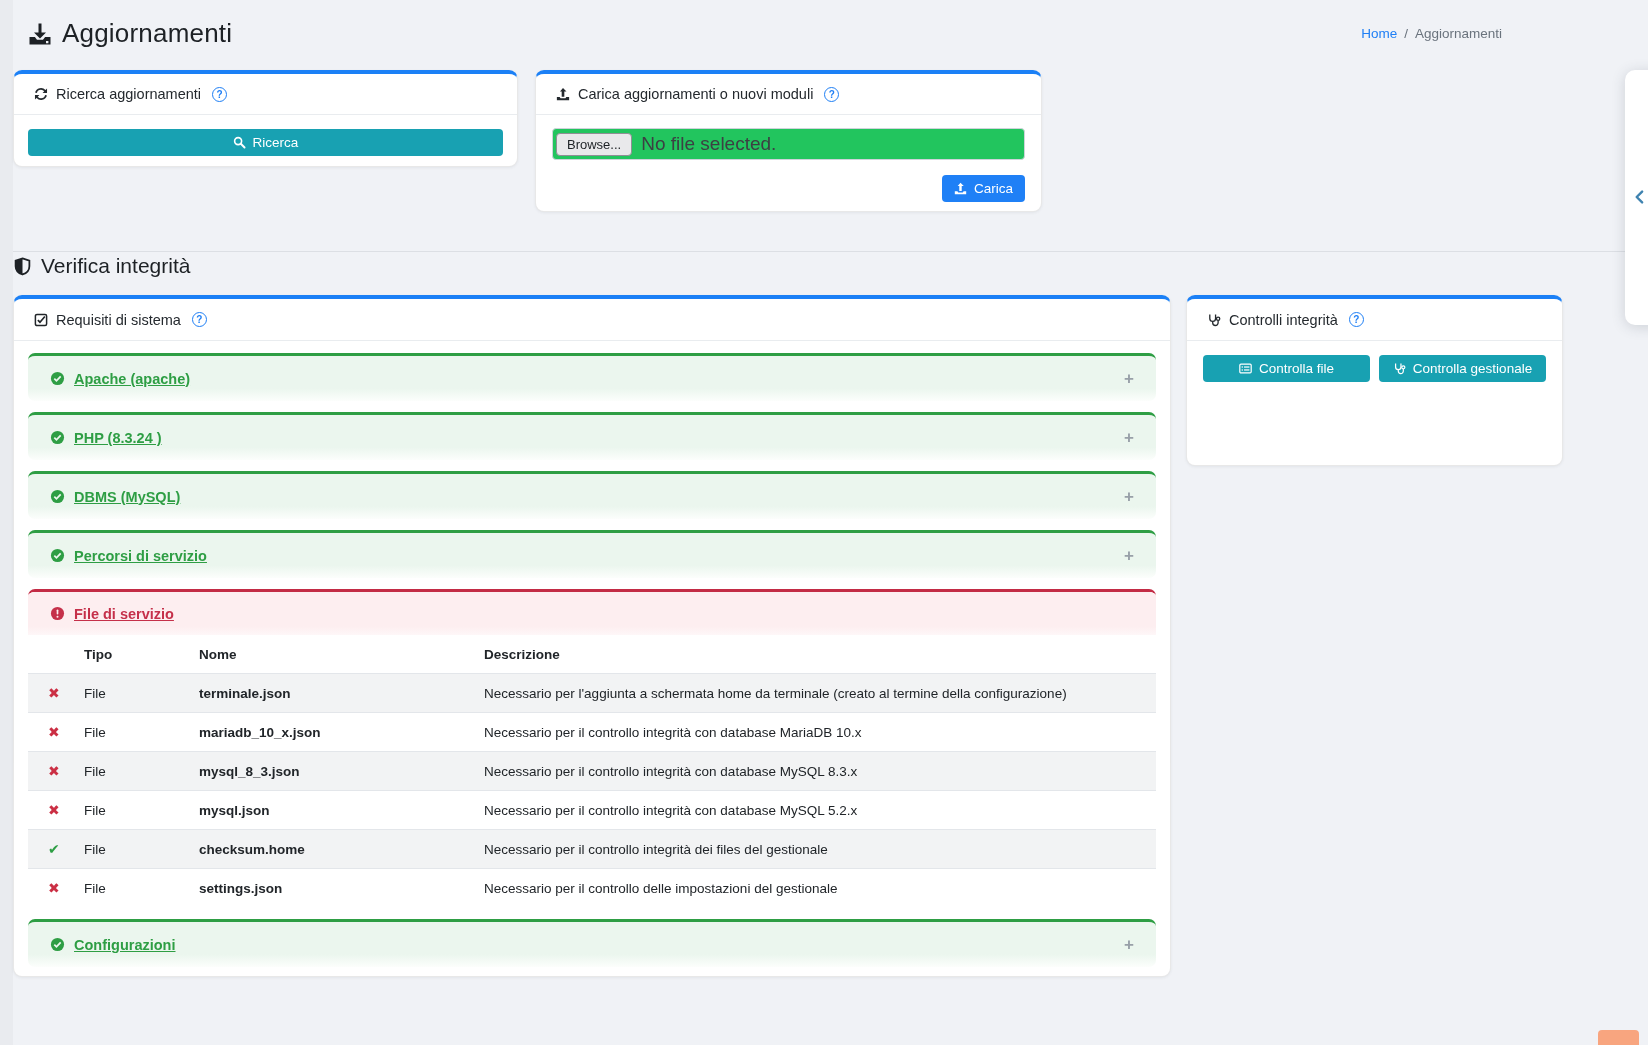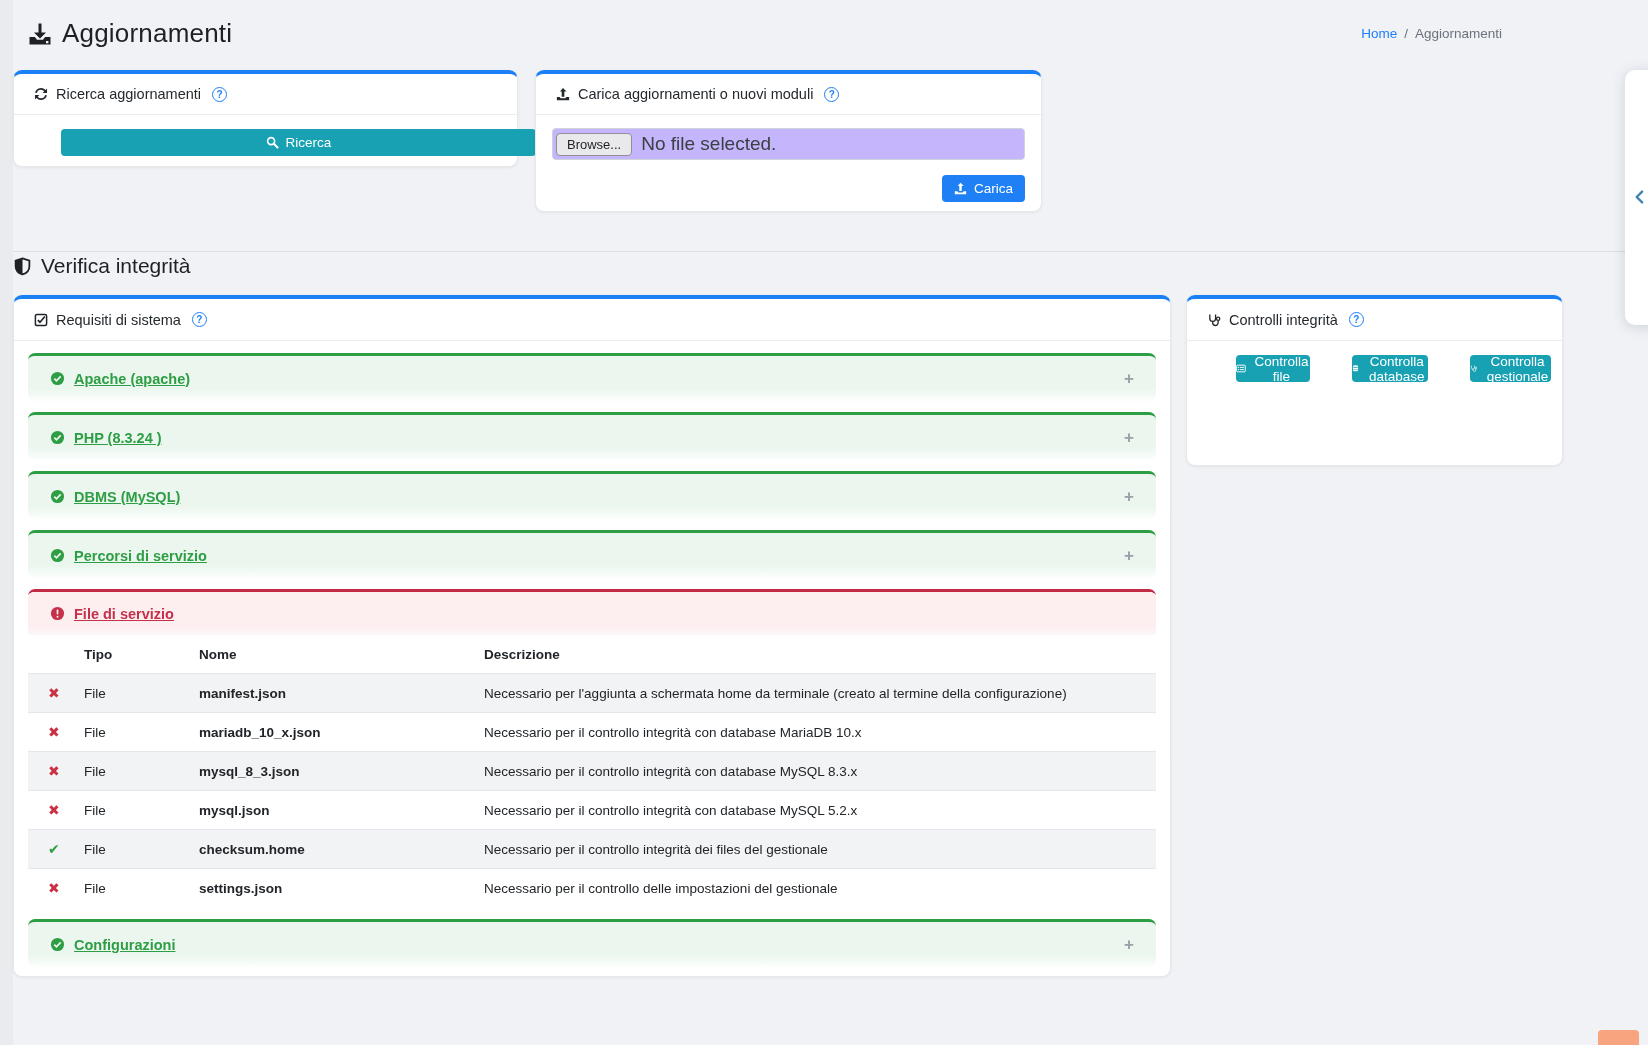--- a/index.html
+++ b/index.html
@@ -23,28 +23,28 @@
   .panel-header { display:flex; align-items:center; gap:8px; height:41px; padding:0 20px;
                   border-bottom:1px solid #e9ecef; font-size:14.5px; color:#24292e; }
   .panel-header svg { width:14px; height:14px; flex:0 0 auto; }
   .help-badge { width:15px; height:15px; border:1.4px solid #1f7ff5; color:#1f7ff5; border-radius:50%;
                 font-size:10px; font-weight:700; display:inline-flex; align-items:center; justify-content:center; margin-left:3px; cursor:pointer; }
 
   
   #search-panel { left:13px; top:70px; width:505px; height:97px; }
   .btn-teal { background:#18a1b2; color:#fff; border:none; border-radius:4px; height:27px;
               display:flex; align-items:center; justify-content:center; gap:7px; font-size:13.5px; cursor:pointer;
-              font-family:inherit; width:100%;margin-left:33px; }
+              font-family:inherit; width:100%; }
   .btn-teal svg { width:13px; height:13px; }
   #search-panel .panel-body { padding:14px; }
 
   
   #upload-panel { left:535px; top:70px; width:507px; height:142px; }
   #upload-panel .panel-body { padding:13px 16px 14px; }
-  .file-input { display:flex; align-items:center; border:1px solid #ced4da; border-radius:4px; height:32px; background:#c4b5fd; padding:3px 8px 3px 3px; gap:9px; }
+  .file-input { display:flex; align-items:center; border:1px solid #ced4da; border-radius:4px; height:32px; background:#22c55e; padding:3px 8px 3px 3px; gap:9px; }
   .browse-btn { background:#e9e9eb; border:1px solid #8f8f94; border-radius:4px; font-size:13px; color:#1d2125;
                 padding:3px 10px; cursor:pointer; font-family:inherit; }
   .file-status { font-size:19px; color:#3c4043; }
   .upload-actions { display:flex; justify-content:flex-end; margin-top:15px; }
   .btn-blue { background:#1f80f6; color:#fff; border:none; border-radius:4px; height:27px; padding:0 12px;
               display:flex; align-items:center; gap:7px; font-size:13.5px; cursor:pointer; font-family:inherit;text-align:right; }
   .btn-blue svg { width:13px; height:13px; }
 
   
   .section-divider { position:absolute; left:13px; right:0; top:251px; height:1px; background:#dcdfe4; }
@@ -239,21 +239,21 @@
               <th class="col-icon"></th>
               <th class="col-tipo">Tipo</th>
               <th class="col-nome">Nome</th>
               <th>Descrizione</th>
             </tr>
           </thead>
           <tbody>
             <tr>
               <td class="col-icon"><span class="mark-fail">✖</span></td>
               <td>File</td>
-              <td class="cell-nome">manifest.json</td>
+              <td class="cell-nome">terminale.json</td>
               <td>Necessario per l'aggiunta a schermata home da terminale (creato al termine della configurazione)</td>
             </tr>
             <tr>
               <td class="col-icon"><span class="mark-fail">✖</span></td>
               <td>File</td>
               <td class="cell-nome">mariadb_10_x.json</td>
               <td>Necessario per il controllo integrità con database MariaDB 10.x</td>
             </tr>
             <tr>
               <td class="col-icon"><span class="mark-fail">✖</span></td>
@@ -313,28 +313,20 @@
             <rect x="1" y="2.6" width="14" height="10.8" rx="1.4" fill="none" stroke="#fff" stroke-width="1.5"></rect>
             <circle cx="4" cy="6.2" r=".95" fill="#fff"></circle>
             <circle cx="4" cy="9.8" r=".95" fill="#fff"></circle>
             <line x1="6.2" y1="6.2" x2="12.8" y2="6.2" stroke="#fff" stroke-width="1.5"></line>
             <line x1="6.2" y1="9.8" x2="12.8" y2="9.8" stroke="#fff" stroke-width="1.5"></line>
           </svg>
         <span>Controlla file</span>
       </button>
       <button class="btn-teal">
         <svg viewBox="0 0 16 16">
-            <ellipse cx="8" cy="3" rx="6" ry="2.1" fill="#fff"></ellipse>
-            <path d="M2 5.4c1.2 1 3.4 1.6 6 1.6s4.8-.6 6-1.6V8c0 1.2-2.7 2.2-6 2.2S2 9.2 2 8V5.4z" fill="#fff"></path>
-            <path d="M2 9.7c1.2 1 3.4 1.6 6 1.6s4.8-.6 6-1.6V12c0 1.2-2.7 2.2-6 2.2S2 13.2 2 12V9.7z" fill="#fff"></path>
-          </svg>
-        <span>Controlla database</span>
-      </button>
-      <button class="btn-teal">
-        <svg viewBox="0 0 16 16">
             <path d="M3.2 1.8v4.4a3.3 3.3 0 0 0 6.6 0V1.8" fill="none" stroke="#fff" stroke-width="1.5"></path>
             <path d="M6.5 9.3v1.9a3.1 3.1 0 0 0 6.2 0V8.6" fill="none" stroke="#fff" stroke-width="1.5"></path>
             <circle cx="12.7" cy="6.6" r="1.9" fill="none" stroke="#fff" stroke-width="1.5"></circle>
           </svg>
         <span>Controlla gestionale</span>
       </button>
     </div>
   </div>
 
   <div class="slideout">

